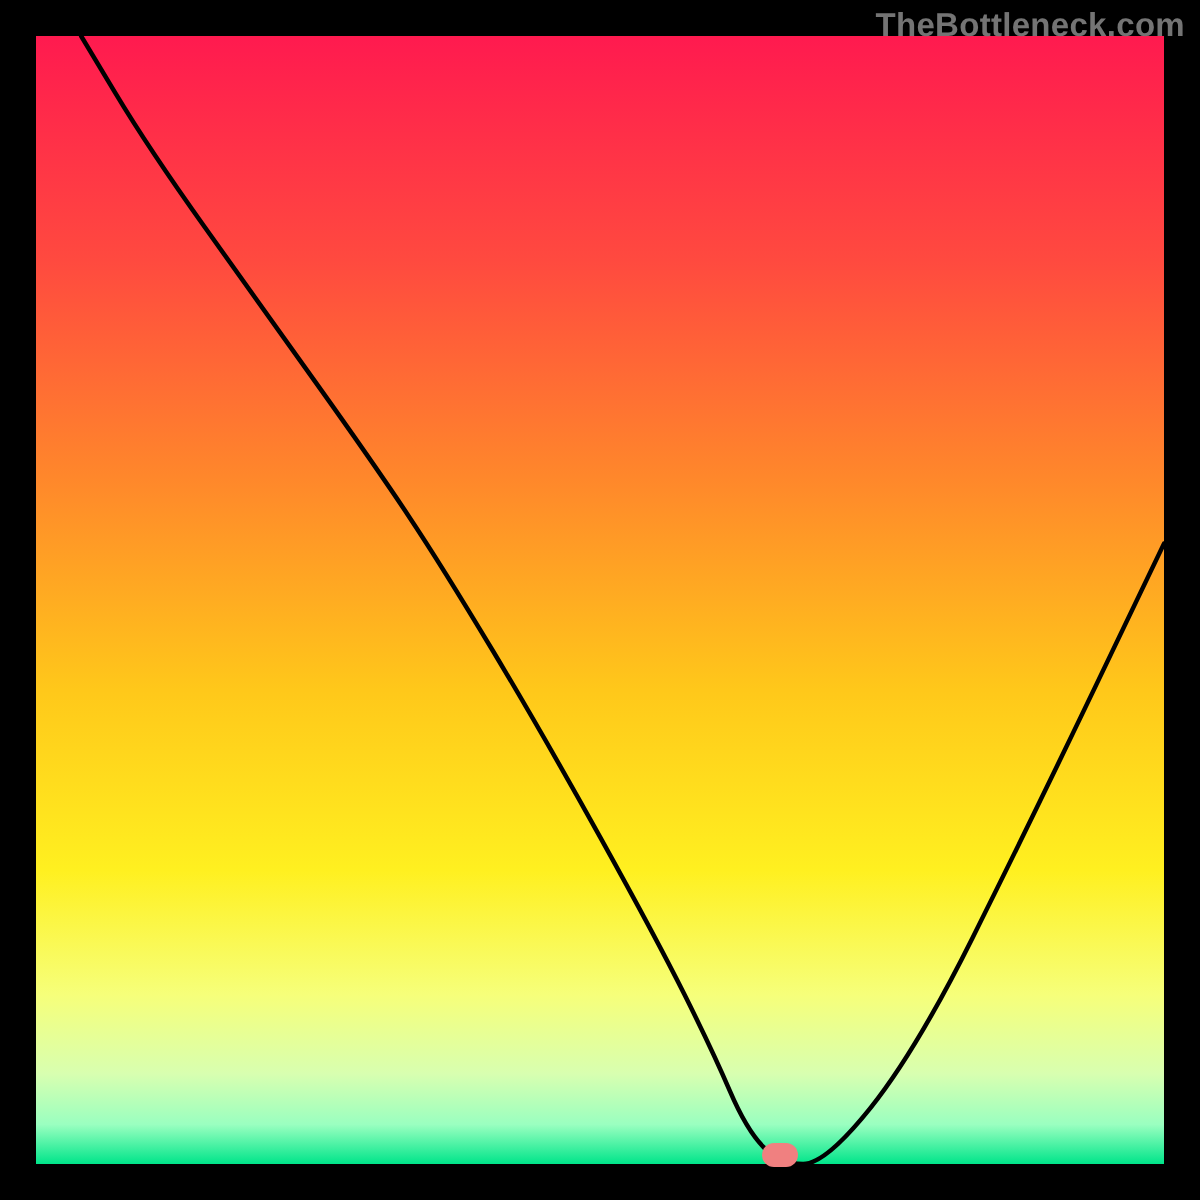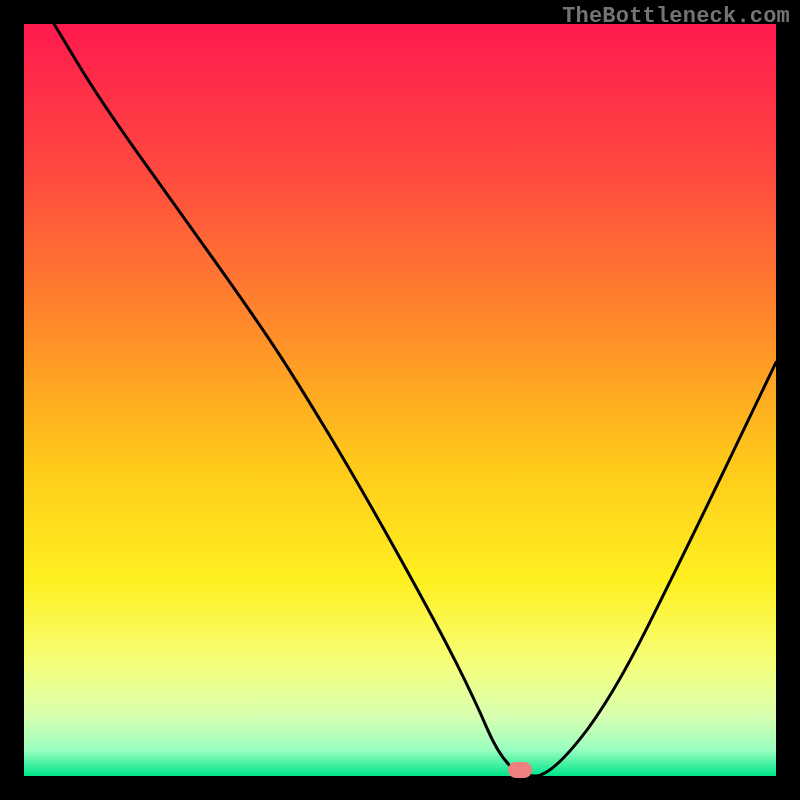--- a/index.html
+++ b/index.html
@@ -19,21 +19,20 @@
   }
   .watermark {
     position: absolute;
     top: 4px;
     right: 10px;
     color: #747474;
     font-size: 22px;
     font-weight: 600;
     letter-spacing: 0.2px;
     z-index: 5;
-    font-family: Liberation Mono, monospace;
   }
   .plot-area {
     position: absolute;
     left: 24px;
     top: 24px;
     width: 752px;
     height: 752px;
   }
   .gradient-bg {
     position: absolute;

